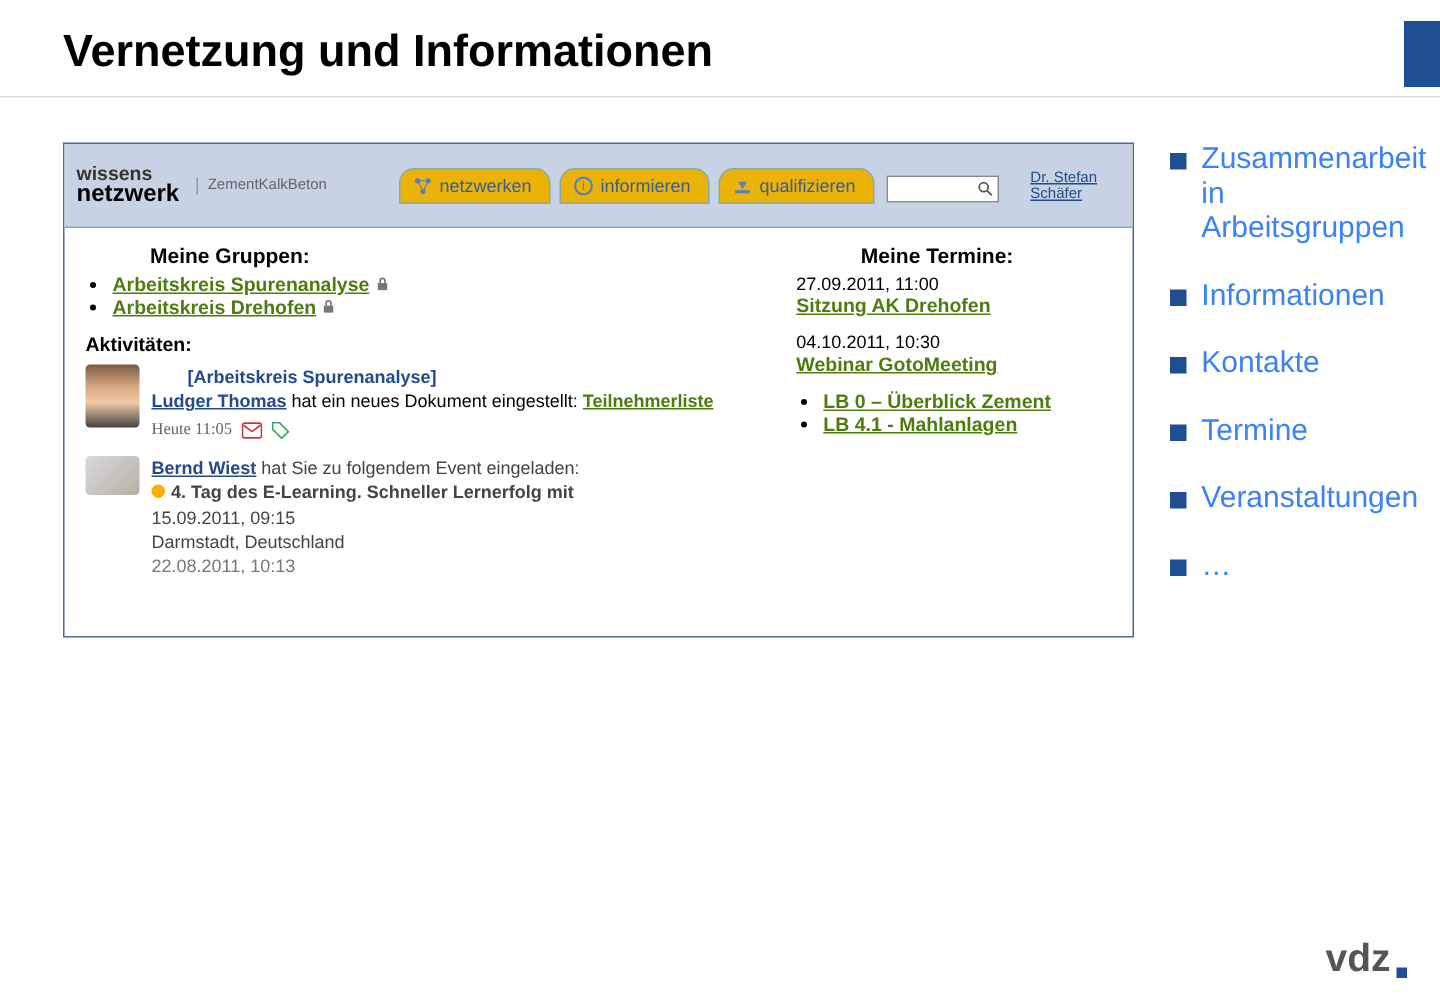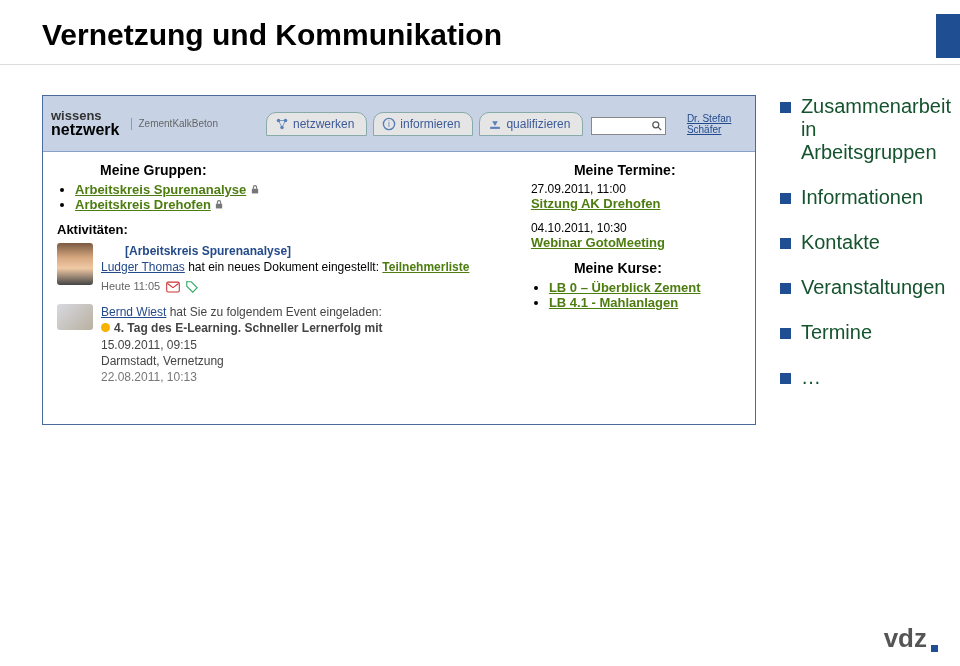--- a/index.html
+++ b/index.html
@@ -55,21 +55,21 @@
   .logo-block { display: flex; flex-direction: column; line-height: 1; }
   .logo-wissens { font-size: 13px; font-weight: bold; color: #333; }
   .logo-netzwerk { font-size: 16px; font-weight: bold; color: #000; }
   .logo-mats {
     display: flex; flex-direction: row; font-size: 10px; color: #666;
     border-left: 1px solid #999; padding-left: 6px; margin-left: 4px;
     line-height: 1.2;
   }
   .nav-buttons { display: flex; gap: 6px; margin-left: 40px; }
   .nav-btn {
-    background: #e5e5e5;
+    background: #eab308;
     border: 1px solid #8aa;
     border-top-left-radius: 10px;
     border-top-right-radius: 10px;
     padding: 4px 12px 4px 8px;
     font-size: 12px;
     color: #3d5a99;
     display: flex;
     align-items: flex-start;
     gap: 4px;
   }
@@ -101,31 +101,31 @@
   .act-sub { font-weight: bold; margin: 8px 0 6px; }
   .activity-item { display: flex; gap: 8px; margin-bottom: 10px; font-size: 12px; line-height: 1.35; }
   .avatar {
     width: 36px; height: 42px; border-radius: 3px; flex-shrink: 0;
     background: linear-gradient(180deg,#7a5a42 0%,#d7a880 35%,#f0c9a5 60%,#444 100%);
   }
   .avatar2 {
     width: 36px; height: 26px; border-radius: 3px; flex-shrink: 0;
     background: linear-gradient(135deg,#d8d8e0,#b8b0a0);
   }
-  .actor { color: #234a8a; font-weight: normal; text-decoration: underline; }
+  .actor { color: #234a8a; font-weight: bold; text-decoration: underline; }
   .group-tag { color: #234a8a; font-weight: bold; padding-left: 24px; }
-  .meta-row { color: #666; font-size: 11px; display: flex; gap: 6px; align-items: center; margin-top: 4px; }
+  .meta-row { color: #666; font-size: 11px; display: flex; gap: 6px; align-items: center; margin-top: 4px; font-family: Liberation Serif, serif; }
   .yellow-dot { width: 9px; height: 9px; border-radius: 50%; background: #f7b200; display: inline-block; margin-right: 4px; vertical-align: 0px; }
   .termine-time { font-size: 12px; }
   .termine-block { margin-bottom: 10px; }
   
   .right-col { flex: 1; padding-top: 0; }
   .r-item {
     display: flex; align-items: flex-start; gap: 10px;
-    font-size: 20px; color: #14532d; margin-bottom: 22px;
+    font-size: 20px; color: #3b82f6; margin-bottom: 22px;
   }
   .sq {
     width: 11px; height: 11px; background: #1f4f92; margin-top: 7px; flex-shrink: 0;
   }
   
   .footer-logo {
     position: absolute;
     right: 22px;
     bottom: 12px;
     display: flex;
@@ -139,21 +139,21 @@
   .footer-logo .dot-accent {
     width: 7px; height: 7px; background: #1f4f92; display: inline-block; margin-left: 2px;
     position: relative; top: -2px;
   }
 </style>
 </head>
 <body>
 
 <div class="slide-title-wrap">
   <div class="title-accent"></div>
-  <h1 class="slide-title">Vernetzung und Kommunikation</h1>
+  <h1 class="slide-title">Vernetzung und Informationen</h1>
 </div>
 
 <div class="content">
 
   <div class="panel">
     <div class="panel-topbar">
       <div class="logo-block">
         <span class="logo-wissens">wissens</span>
         <span class="logo-netzwerk">netzwerk</span>
       </div>
@@ -237,37 +237,36 @@
             </div>
           </div>
         </div>
 
         <div class="activity-item">
           <div class="avatar2"></div>
           <div style="color:#444">
             <span class="actor" style="color:#234a8a">Bernd Wiest</span><span> hat Sie zu folgendem Event eingeladen:</span><br>
             <span class="yellow-dot"></span><b>4. Tag des E-Learning. Schneller Lernerfolg mit</b><br>
             <span>15.09.2011, 09:15</span><br>
-            <span>Darmstadt, Vernetzung</span><br>
+            <span>Darmstadt, Deutschland</span><br>
             <span style="color:#777">22.08.2011, 10:13</span>
           </div>
         </div>
       </div>
 
       <div class="col" style="max-width:210px">
         <h3>Meine Termine:</h3>
         <div class="termine-block">
           <div class="termine-time">27.09.2011, 11:00</div>
           <span class="link">Sitzung AK Drehofen</span>
         </div>
         <div class="termine-block">
           <div class="termine-time">04.10.2011, 10:30</div>
           <span class="link">Webinar GotoMeeting</span>
         </div>
-        <h3>Meine Kurse:</h3>
         <ul>
           <li><span class="link">LB 0 – Überblick Zement</span></li>
           <li><span class="link">LB 4.1 - Mahlanlagen</span></li>
         </ul>
       </div>
     </div>
   </div>
 
   <div class="right-col">
     <div class="r-item">
@@ -277,25 +276,25 @@
     <div class="r-item">
         <span class="sq"></span>
         <span>Informationen</span>
       </div>
     <div class="r-item">
         <span class="sq"></span>
         <span>Kontakte</span>
       </div>
     <div class="r-item">
         <span class="sq"></span>
+        <span>Termine</span>
+      </div>
+    <div class="r-item">
+        <span class="sq"></span>
         <span>Veranstaltungen</span>
-      </div>
-    <div class="r-item">
-        <span class="sq"></span>
-        <span>Termine</span>
       </div>
     <div class="r-item">
         <span class="sq"></span>
         <span>…</span>
       </div>
   </div>
 </div>
 
 <div class="footer-logo">
   <span>vdz</span>

